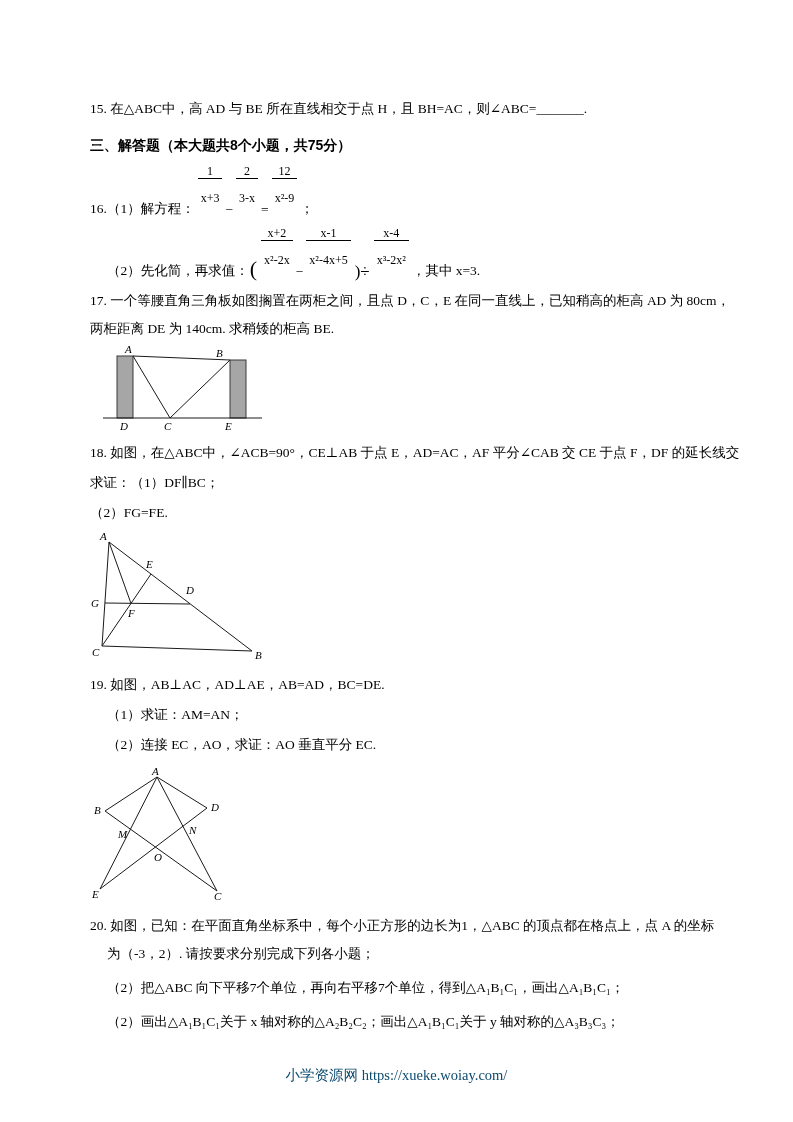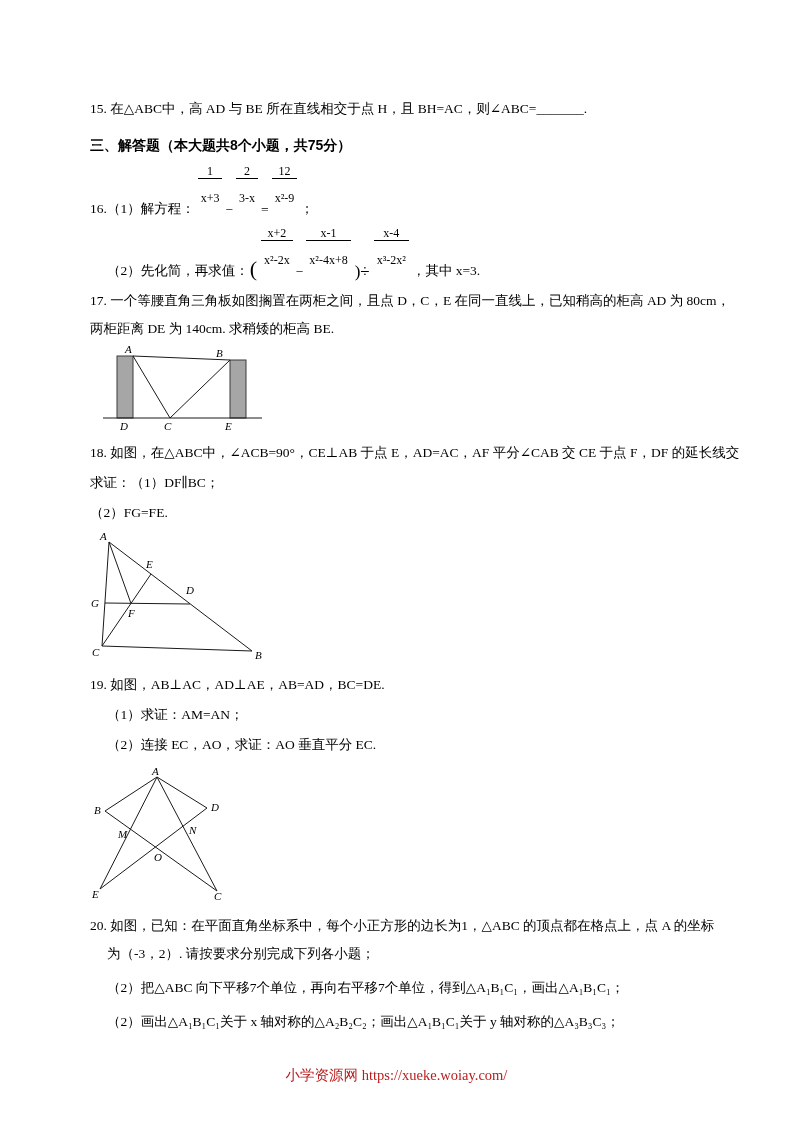--- a/index.html
+++ b/index.html
@@ -25,21 +25,21 @@
   .bp { font-size:22px; line-height:1; margin:0 1px; font-weight:400; }
   .fig { display:block; }
   .fig17 { margin:4px 0 0 10px; }
   .fig18 { margin:8px 0 0 0; }
   .fig19 { margin:12px 0 0 0; }
   svg line, svg polyline { stroke:#1a1a1a; stroke-width:1; fill:none; }
   svg rect.cab { fill:#a6a6a6; stroke:#3a3a3a; stroke-width:1; }
   svg text { font-family:"Liberation Serif","DejaVu Serif",serif; font-style:italic; font-size:11px; fill:#000; }
   .footer {
     position:absolute; left:0; top:1066px; width:793px;
-    text-align:center; font-size:14.5px; color:#b91c1c;
+    text-align:center; font-size:14.5px; color:#0c4a6e;
     font-family:"Liberation Serif","DejaVu Serif",serif;
   }
 </style>
 </head>
 <body>
 
 <div class="doc">
 
   <p class="line">15. 在△ABC中，高 AD 与 BE 所在直线相交于点 H，且 BH=AC，则∠ABC=_______.</p>
 
@@ -67,21 +67,21 @@
   <div class="mathline ind mt4">
     <span>（2）先化简，再求值：</span>
     <span class="bp">(</span>
     <span class="frac">
       <span class="num">x+2</span>
       <span class="den">x²-2x</span>
     </span>
     <span>−</span>
     <span class="frac">
       <span class="num">x-1</span>
-      <span class="den">x²-4x+8</span>
+      <span class="den">x²-4x+5</span>
     </span>
     <span class="bp" style="font-size:17px;">)÷</span>
     <span class="frac">
       <span class="num">x-4</span>
       <span class="den">x³-2x²</span>
     </span>
     <span>，其中 x=3.</span>
   </div>
 
   <p class="line mt10">17. 一个等腰直角三角板如图搁置在两柜之间，且点 D，C，E 在同一直线上，已知稍高的柜高 AD 为 80cm，</p>

